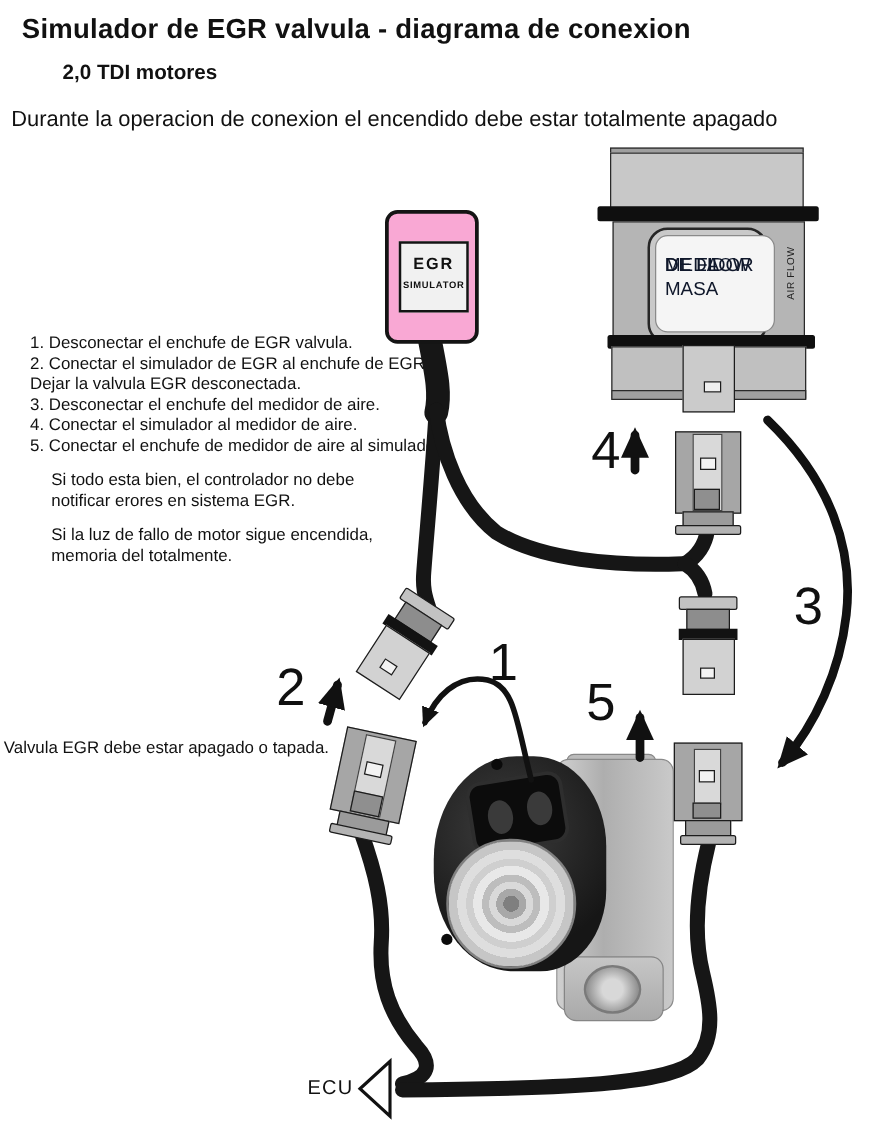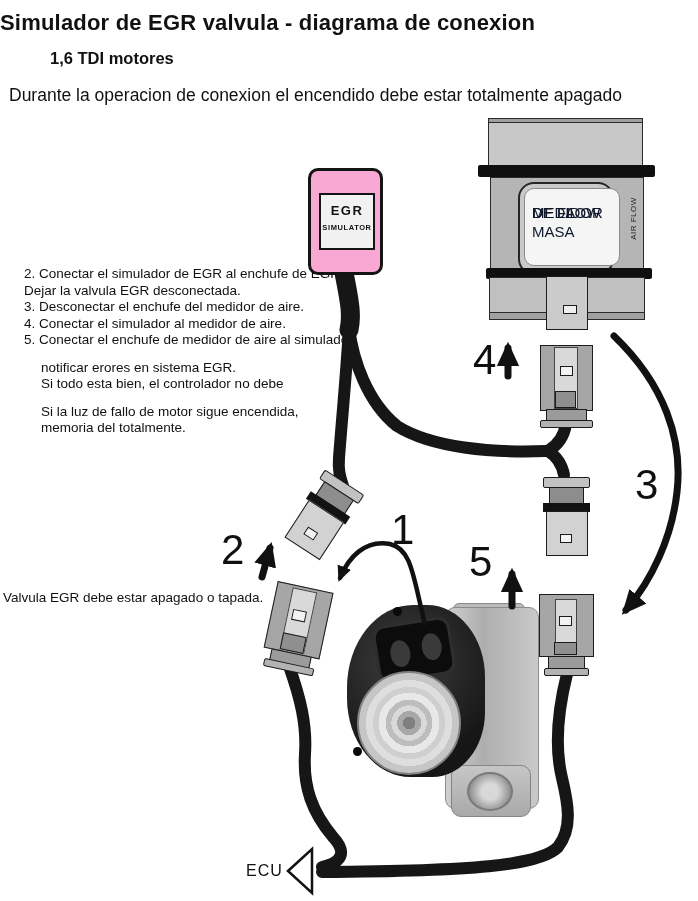--- a/index.html
+++ b/index.html
@@ -1,21 +1,21 @@
 <!DOCTYPE html>
 <html><head>
 <meta charset="utf-8">
 <style>
   html,body{margin:0;padding:0;background:#ffffff;}
   body{width:698px;height:901px;overflow:hidden;font-family:"Liberation Sans",sans-serif;color:#111;}
   .page{position:relative;width:698px;height:901px;background:#fff;}
   .abs{position:absolute;}
 
   
-  .title{top:10px;left:0;width:570px;text-align:left;font-size:22px;font-weight:bold;letter-spacing:0.2px;}
+  .title{top:10px;left:0;width:570px;text-align:center;font-size:22px;font-weight:bold;letter-spacing:0.2px;}
   .subtitle{top:49px;left:50px;font-size:16.5px;font-weight:bold;}
   .warning{top:85px;left:9px;font-size:17.5px;}
 
   
   .instr{top:266px;left:24px;width:404px;font-size:13.5px;line-height:16.5px;}
   .instr .note{margin-top:11px;padding-left:17px;}
 
   .valve-note{top:590px;left:3px;font-size:13.5px;}
   .ecu-label{top:862px;left:246px;font-size:16px;letter-spacing:1px;}
 
@@ -77,32 +77,33 @@
   .ph-bolt2{left:8px;top:150px;width:9px;height:9px;background:#0a0a0a;border-radius:50%;}
 
   svg{position:absolute;left:0;top:0;}
 </style>
 </head>
 <body>
 
 <div class="page">
 
   <div class="abs title">Simulador de EGR valvula - diagrama de conexion</div>
-  <div class="abs subtitle">1,6 TDI motores</div>
+  <div class="abs subtitle">2,0 TDI motores</div>
   <div class="abs warning">Durante la operacion de conexion el encendido debe estar totalmente apagado</div>
 
   <div class="abs instr">
+    <div>1. Desconectar el enchufe de EGR valvula.</div>
     <div>2. Conectar el simulador de EGR al enchufe de EGR.</div>
     <div>Dejar la valvula EGR desconectada.</div>
     <div>3. Desconectar el enchufe del medidor de aire.</div>
     <div>4. Conectar el simulador al medidor de aire.</div>
     <div>5. Conectar el enchufe de medidor de aire al simulador.</div>
     <div class="note">
+      <div>Si todo esta bien, el controlador no debe</div>
       <div>notificar erores en sistema EGR.</div>
-      <div>Si todo esta bien, el controlador no debe</div>
     </div>
     <div class="note">
       <div>Si la luz de fallo de motor sigue encendida,</div>
       <div>memoria del totalmente.</div>
     </div>
   </div>
 
   <div class="abs valve-note">Valvula EGR debe estar apagado o tapada.</div>
 
   <div class="abs photo">

